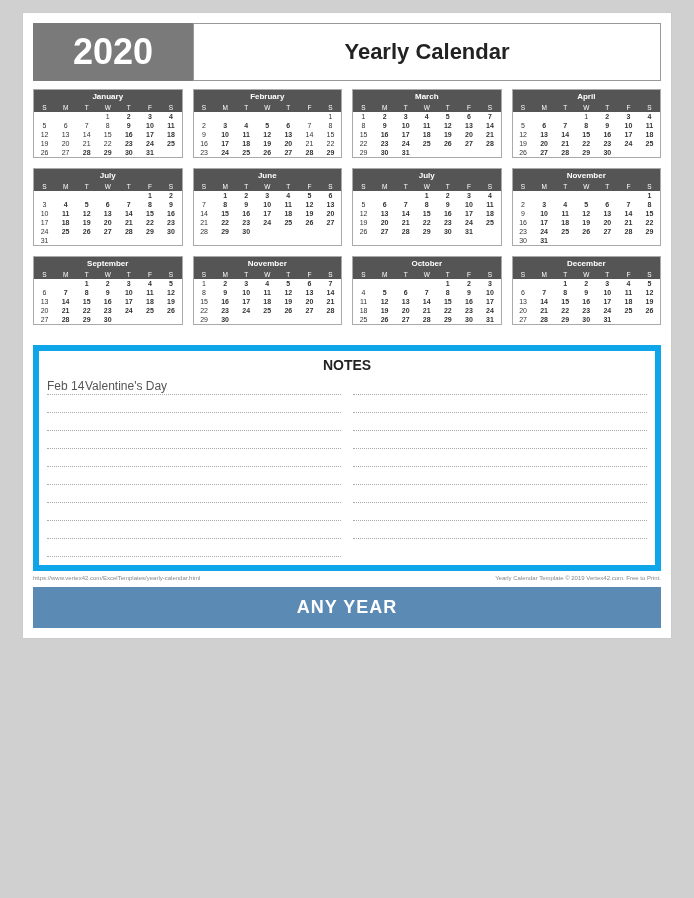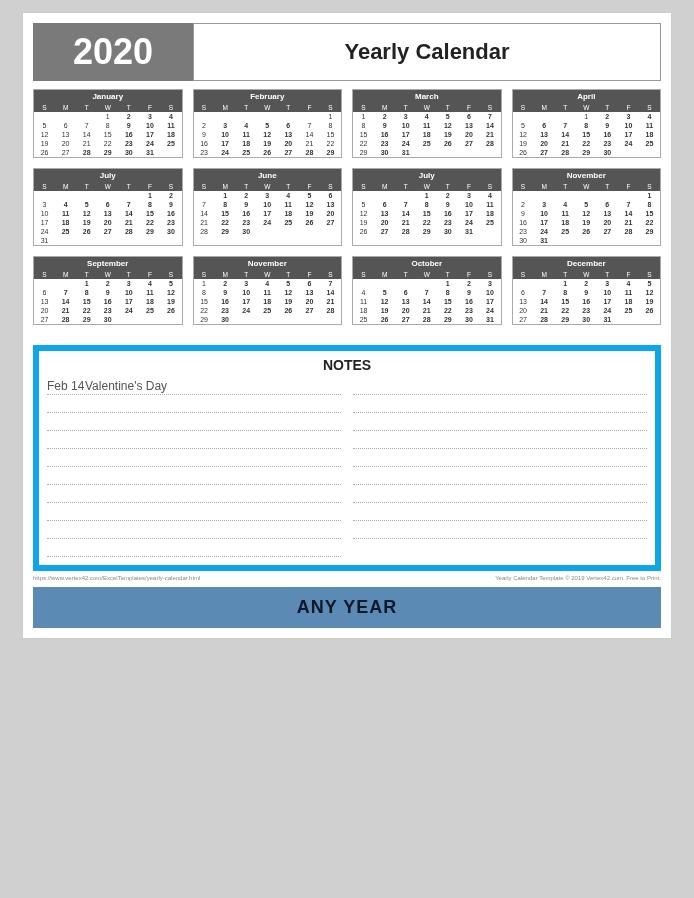--- a/index.html
+++ b/index.html
@@ -131,21 +131,21 @@
     
     .footer-url {
       font-size: 6px;
       color: #888;
       display: flex;
       justify-content: space-between;
       margin-top: 4px;
     }
     .bottom-bar {
       background: #5b8ab5;
-      color: #0f172a;
+      color: #ffffff;
       text-align: center;
       font-size: 18px;
       font-weight: bold;
       padding: 10px;
       margin-top: 6px;
       letter-spacing: 1px;
     }
   </style>
 </head>
 <body>

